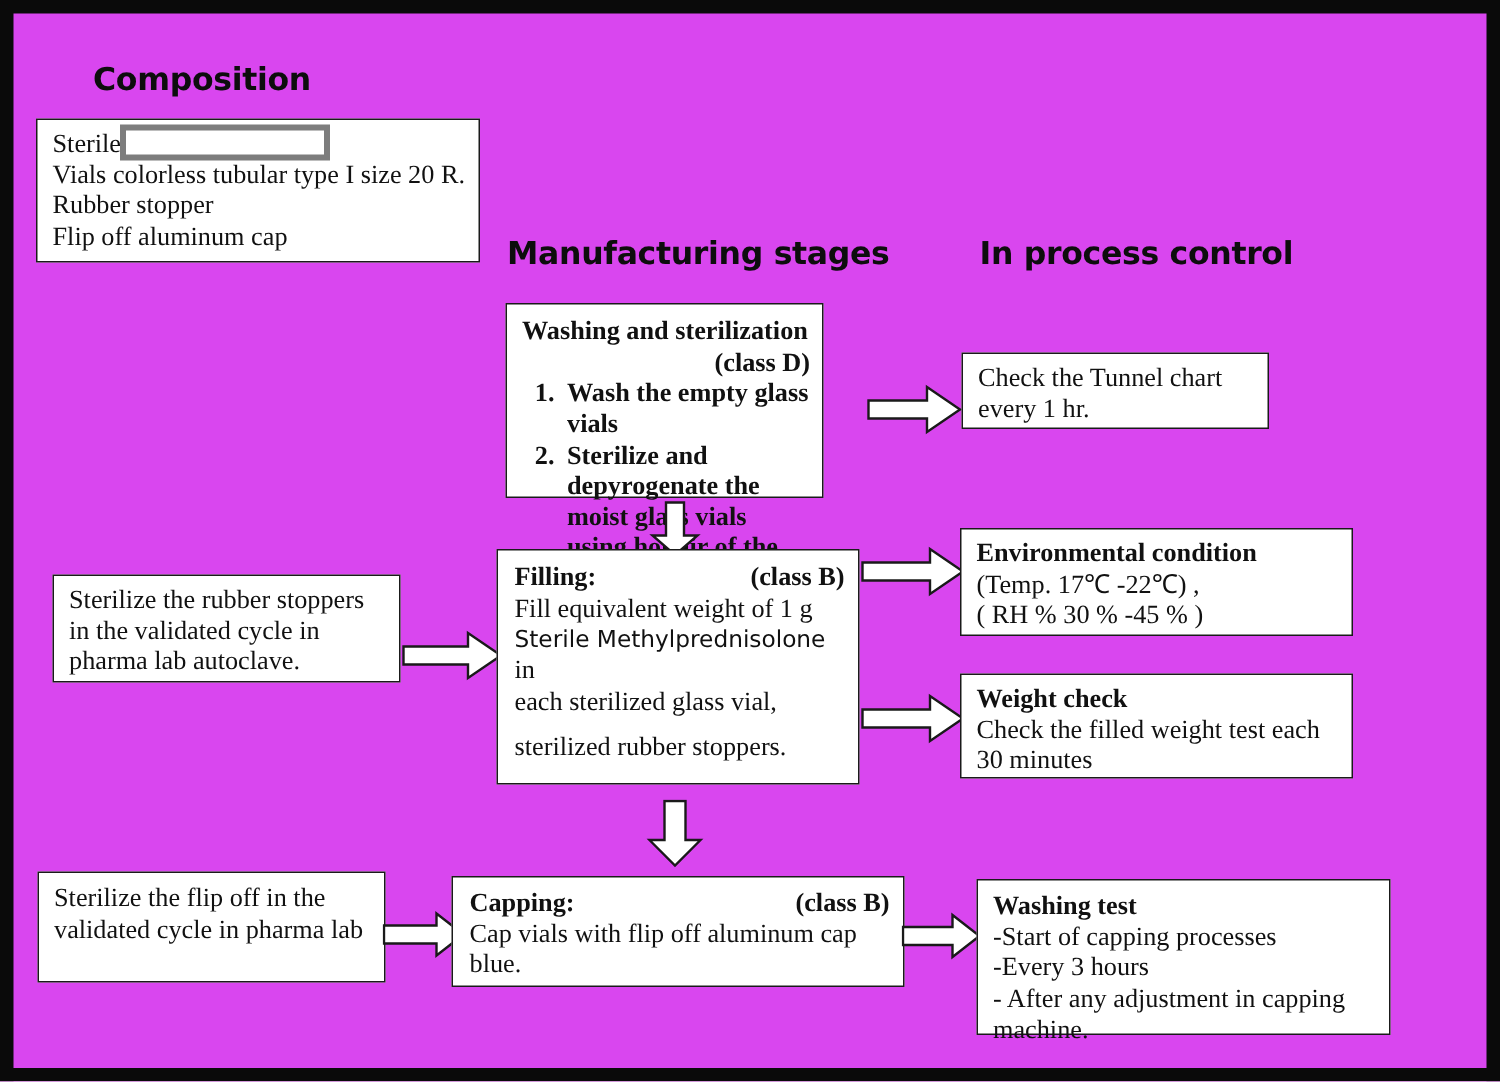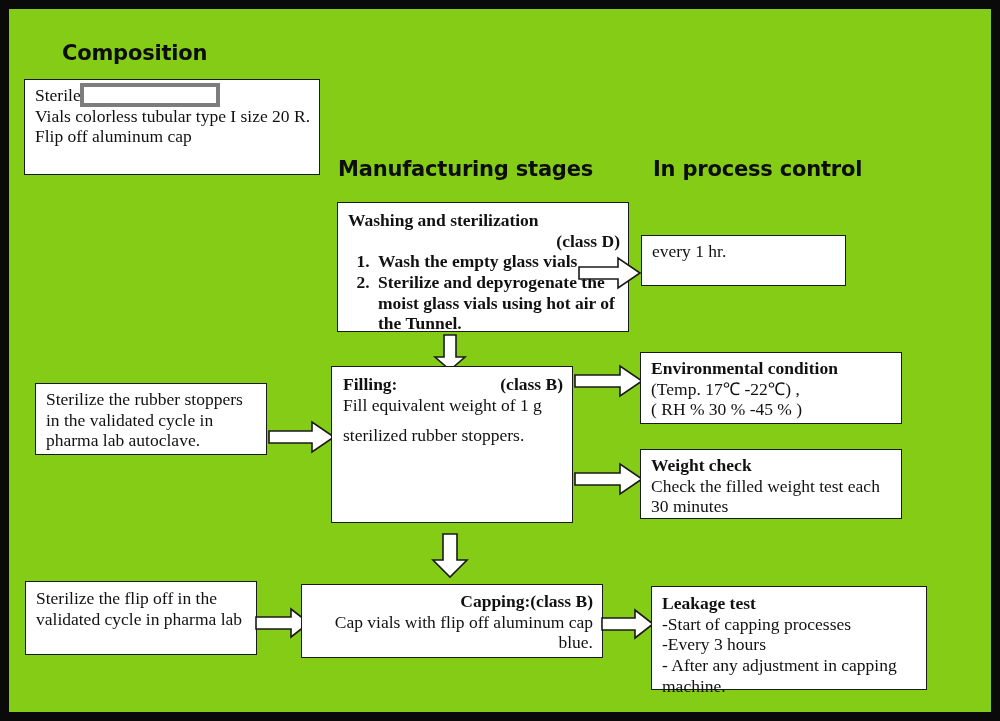--- a/index.html
+++ b/index.html
@@ -4,21 +4,21 @@
 <style>
   html, body {
     margin: 0;
     padding: 0;
     background: #ffffff;
   }
   #page {
     position: relative;
     width: 1000px;
     height: 721px;
-    background: #84cc16;
+    background: #d946ef;
     overflow: hidden;
     font-family: "Liberation Serif", serif;
     color: #111111;
   }
   
   #frame-top, #frame-bottom, #frame-left, #frame-right {
     position: absolute;
     background: #0a0a0a;
   }
   #frame-top    { left:0; top:0;    width:1000px; height:9px; }
@@ -81,40 +81,42 @@
   <div id="frame-left"></div>
   <div id="frame-right"></div>
 
   <div class="col-heading" style="left:62px; top:41px;">Composition</div>
   <div class="col-heading" style="left:338px; top:157px;">Manufacturing stages</div>
   <div class="col-heading" style="left:653px; top:157px;">In process control</div>
 
   <div class="box" style="left:24px; top:79px; width:296px; height:96px; padding-top:5px;">
     <div>Sterile</div>
     <div>Vials colorless tubular type I size 20 R.</div>
+    <div>Rubber stopper</div>
     <div>Flip off aluminum cap</div>
   </div>
   <div class="redaction" style="left:80px; top:83px; width:140px; height:24px;"></div>
 
-  <div class="box" style="left:337px; top:202px; width:292px; height:130px; padding:7px 8px 6px 10px;">
+  <div class="box" style="left:337px; top:202px; width:212px; height:130px; padding:7px 8px 6px 10px;">
     <div class="ttl">Washing and sterilization</div>
     <div class="ttl" style="text-align:right;">(class D)</div>
     <ol class="ol-steps">
       <li>Wash the empty glass vials</li>
       <li>Sterilize and depyrogenate the moist glass vials using hot air of the Tunnel.</li>
     </ol>
   </div>
 
   <div class="arrow" style="left:578px; top:256px;">
     <svg width="64" height="34" viewBox="0 0 64 34">
       <path d="M1 11 L40 11 L40 2 L62 17 L40 32 L40 23 L1 23 Z" fill="#ffffff" stroke="#1a1a1a" stroke-width="1.6"></path>
     </svg>
   </div>
 
   <div class="box" style="left:641px; top:235px; width:205px; height:51px; padding-top:5px;">
+    <div>Check the Tunnel chart</div>
     <div>every 1 hr.</div>
   </div>
 
   <div class="arrow" style="left:432px; top:334px;">
     <svg width="36" height="38" viewBox="0 0 36 38">
       <path d="M12 1 L24 1 L24 23 L33 23 L18 36 L3 23 L12 23 Z" fill="#ffffff" stroke="#1a1a1a" stroke-width="1.6"></path>
     </svg>
   </div>
 
   <div class="box" style="left:35px; top:383px; width:232px; height:72px; padding-top:5px;">
@@ -128,20 +130,25 @@
       <path d="M1 11 L44 11 L44 2 L66 17 L44 32 L44 23 L1 23 Z" fill="#ffffff" stroke="#1a1a1a" stroke-width="1.6"></path>
     </svg>
   </div>
 
   <div class="box" style="left:331px; top:366px; width:242px; height:157px; padding:7px 9px 6px 11px;">
     <div style="overflow:hidden;">
       <span class="ttl">Filling:</span>
       <span class="clsd">(class B)</span>
     </div>
     <div>Fill equivalent weight of 1 g</div>
+    <div>
+      <span class="sans-drug">Sterile Methylprednisolone</span>
+      <span>in</span>
+    </div>
+    <div>each sterilized glass vial,</div>
     <div class="spacer-line"></div>
     <div>sterilized rubber stoppers.</div>
   </div>
 
   <div class="arrow" style="left:574px; top:364px;">
     <svg width="70" height="34" viewBox="0 0 70 34">
       <path d="M1 11 L46 11 L46 2 L68 17 L46 32 L46 23 L1 23 Z" fill="#ffffff" stroke="#1a1a1a" stroke-width="1.6"></path>
     </svg>
   </div>
 
@@ -173,36 +180,36 @@
     <div>Sterilize the flip off in the</div>
     <div>validated cycle in pharma lab</div>
   </div>
 
   <div class="arrow" style="left:255px; top:607px;">
     <svg width="56" height="32" viewBox="0 0 56 32">
       <path d="M1 10 L36 10 L36 2 L54 16 L36 30 L36 22 L1 22 Z" fill="#ffffff" stroke="#1a1a1a" stroke-width="1.6"></path>
     </svg>
   </div>
 
-  <div class="box" style="left:301px; top:584px; width:302px; height:74px; padding:6px 9px 20px 11px;text-align:right;">
+  <div class="box" style="left:301px; top:584px; width:302px; height:74px; padding:6px 9px 20px 11px;">
     <div style="overflow:hidden;">
       <span class="ttl">Capping:</span>
       <span class="clsd">(class B)</span>
     </div>
     <div>Cap vials with flip off aluminum cap</div>
     <div>blue.</div>
   </div>
 
   <div class="arrow" style="left:601px; top:608px;">
     <svg width="54" height="32" viewBox="0 0 54 32">
       <path d="M1 10 L34 10 L34 2 L52 16 L34 30 L34 22 L1 22 Z" fill="#ffffff" stroke="#1a1a1a" stroke-width="1.6"></path>
     </svg>
   </div>
 
   <div class="box" style="left:651px; top:586px; width:276px; height:104px; padding-top:6px;">
-    <div class="ttl">Leakage test</div>
+    <div class="ttl">Washing test</div>
     <div>-Start of capping processes</div>
     <div>-Every 3 hours</div>
     <div>- After any adjustment in capping</div>
     <div>machine.</div>
   </div>
 
 </div>
 
 </body></html>

